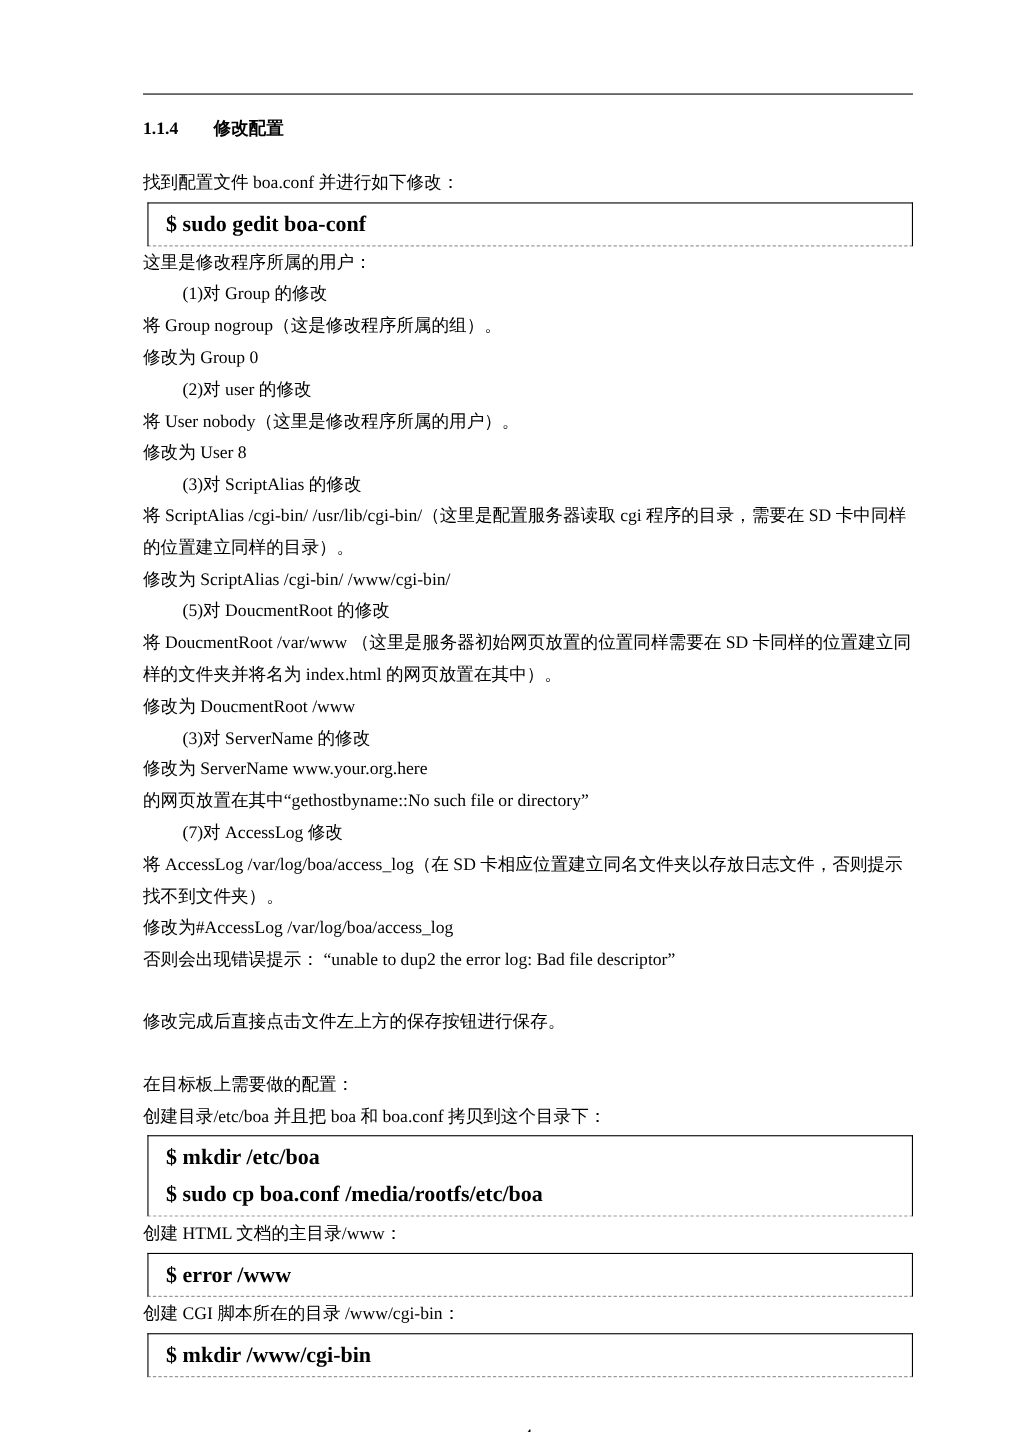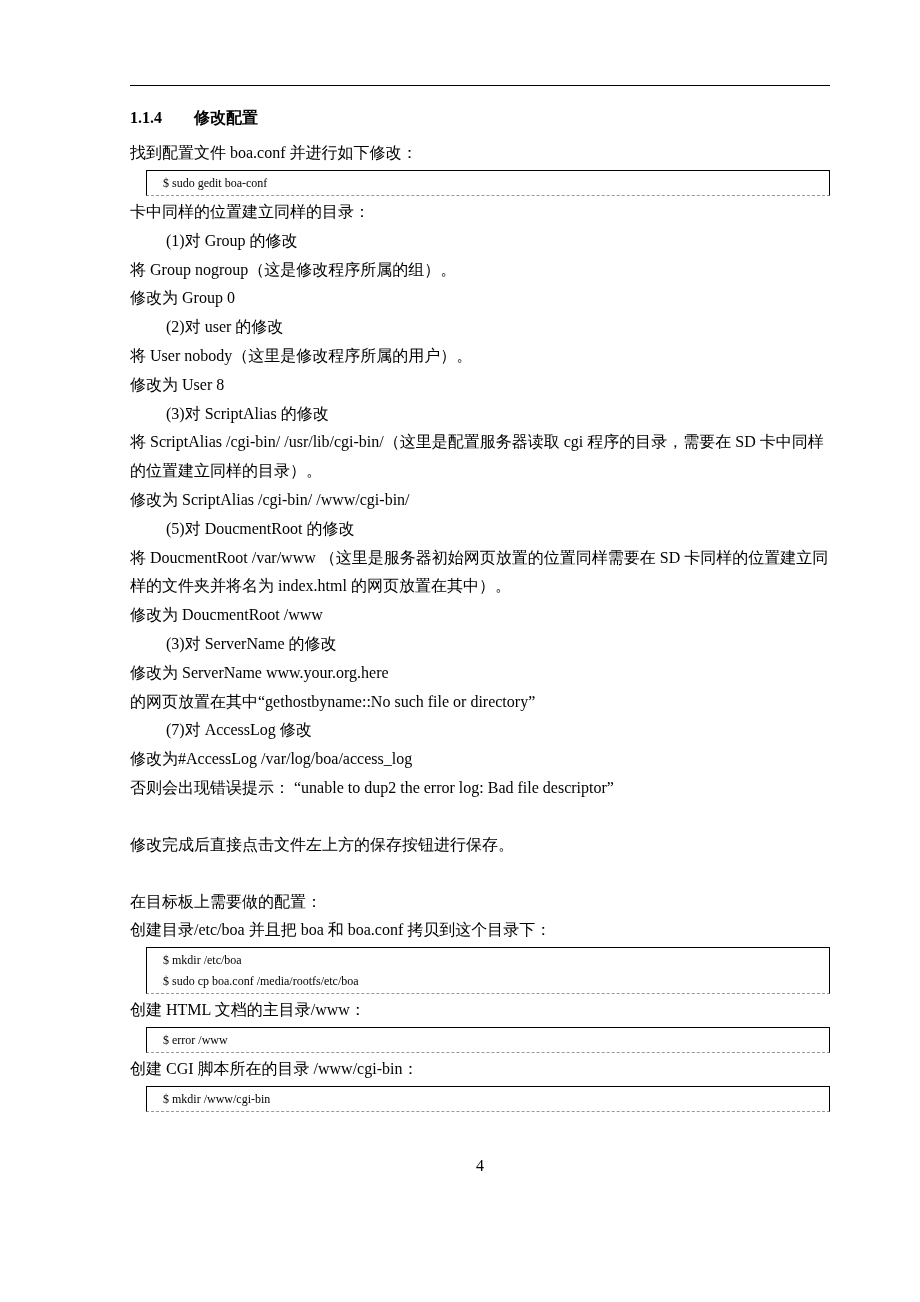--- a/index.html
+++ b/index.html
@@ -14,38 +14,39 @@
     .page {
       padding: 85px 90px 40px 130px;
     }
     .top-rule {
       border-top: 1.5px solid #000;
       margin-bottom: 18px;
     }
     .heading {
       font-weight: bold;
       font-size: 16px;
-      margin-bottom: 6px;
+      margin-bottom: 20px;
     }
     .heading .num {
       display: inline-block;
       min-width: 60px;
     }
     .p { margin: 0; }
     .indent1 { padding-left: 36px; }
     .codebox-dashed {
       border-top: 1px solid #000;
       border-left: 1px solid #000;
       border-right: 1px solid #000;
       border-bottom: 1px dashed #999;
       padding: 2px 6px 2px 16px;
-      margin: 2px 0 2px 16px;
+      margin: 2px 0 2px 4px;
       font-family: "Times New Roman", serif;
-      font-size: 12px;
+      font-size: 20px;
       line-height: 1.7;
+      font-weight: bold;
     }
     .pagenum {
       text-align: center;
       font-family: "Times New Roman", serif;
       font-size: 16px;
       margin-top: 40px;
     }
     .spacer { height: 28px; }
   </style>
 </head>
@@ -54,37 +55,38 @@
 <div class="page">
   <div class="top-rule"></div>
 
   <div class="heading">
     <span class="num">1.1.4</span>
     <span>修改配置</span>
   </div>
 
   <p class="p">找到配置文件 boa.conf 并进行如下修改：</p>
   <div class="codebox-dashed">$ sudo gedit boa-conf</div>
-  <p class="p">卡中同样的位置建立同样的目录：</p>
+  <p class="p">这里是修改程序所属的用户：</p>
   <p class="p indent1">(1)对 Group 的修改</p>
   <p class="p">将 Group nogroup（这是修改程序所属的组）。</p>
   <p class="p">修改为  Group 0</p>
   <p class="p indent1">(2)对 user 的修改</p>
   <p class="p">将 User nobody（这里是修改程序所属的用户）。</p>
   <p class="p">修改为  User 8</p>
   <p class="p indent1">(3)对 ScriptAlias 的修改</p>
   <p class="p">将 ScriptAlias /cgi-bin/ /usr/lib/cgi-bin/（这里是配置服务器读取 cgi 程序的目录，需要在 SD 卡中同样的位置建立同样的目录）。</p>
   <p class="p">修改为  ScriptAlias /cgi-bin/ /www/cgi-bin/</p>
   <p class="p indent1">(5)对 DoucmentRoot 的修改</p>
   <p class="p">将 DoucmentRoot /var/www  （这里是服务器初始网页放置的位置同样需要在 SD 卡同样的位置建立同样的文件夹并将名为 index.html 的网页放置在其中）。</p>
   <p class="p">修改为 DoucmentRoot /www</p>
   <p class="p indent1">(3)对 ServerName 的修改</p>
   <p class="p">修改为  ServerName www.your.org.here</p>
   <p class="p">的网页放置在其中“gethostbyname::No such file or directory”</p>
   <p class="p indent1">(7)对 AccessLog 修改</p>
+  <p class="p">将 AccessLog /var/log/boa/access_log（在 SD 卡相应位置建立同名文件夹以存放日志文件，否则提示找不到文件夹）。</p>
   <p class="p">修改为#AccessLog /var/log/boa/access_log</p>
   <p class="p">否则会出现错误提示： “unable to dup2 the error log: Bad file descriptor”</p>
 
   <div class="spacer"></div>
   <p class="p">修改完成后直接点击文件左上方的保存按钮进行保存。</p>
 
   <div class="spacer"></div>
   <p class="p">在目标板上需要做的配置：</p>
   <p class="p">创建目录/etc/boa 并且把 boa  和  boa.conf 拷贝到这个目录下：</p>
   <div class="codebox-dashed">

